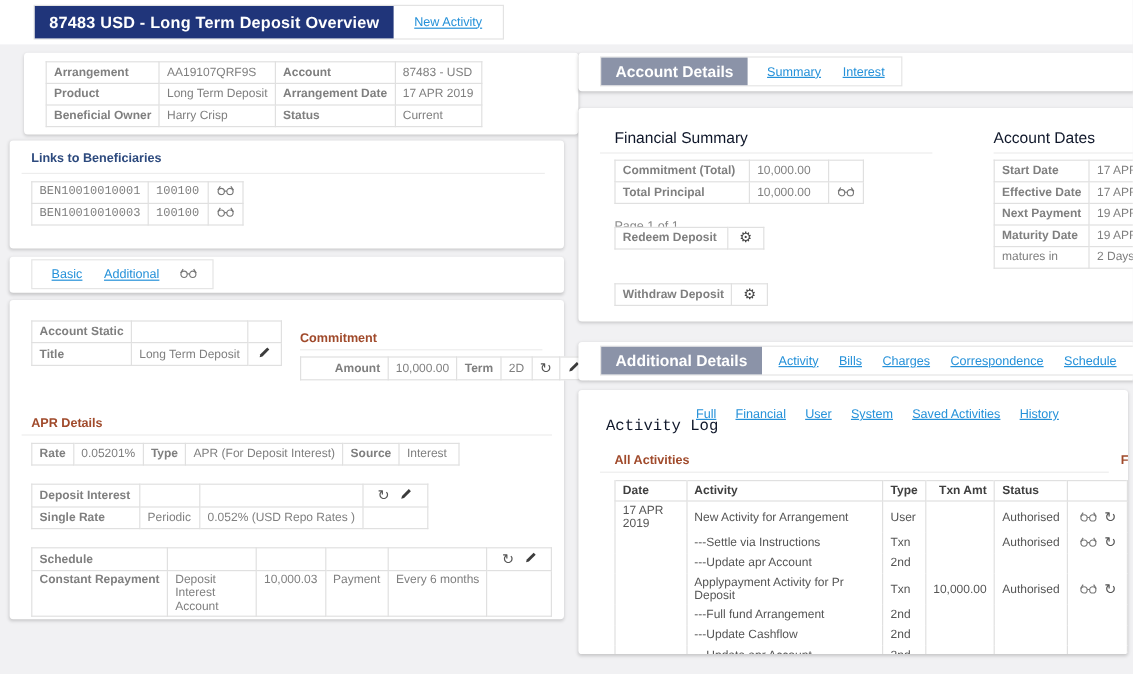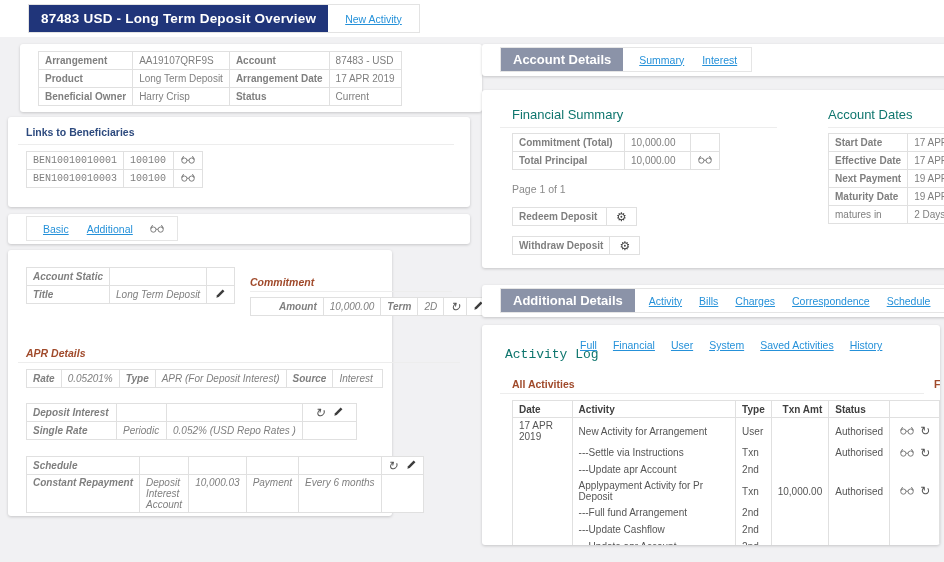--- a/index.html
+++ b/index.html
@@ -21,21 +21,21 @@
   .sectbanner{background:var(--sect);color:#fff;font-weight:bold;font-size:13px;height:100%;
               display:flex;align-items:center;padding:0 12px;white-space:nowrap;}
   .link{color:var(--link);text-decoration:underline;font-size:10.5px;white-space:nowrap;cursor:pointer;}
   .grid{border-collapse:collapse;background:#fff;}
   .grid td{border:1px solid var(--border);padding:2px 6px;font-size:10px;height:18px;
            white-space:nowrap;overflow:hidden;color:var(--val);}
   .lbl{color:var(--lbl);font-weight:bold;}
   .dark{color:#3f3f3f;font-weight:bold;}
   .blue{color:#4f71ae;}
   .red{color:var(--red);font-weight:bold;}
-  .sect-title{font-size:13px;color:#0f766e;position:absolute;white-space:nowrap;}
+  .sect-title{font-size:13px;color:#0f172a;position:absolute;white-space:nowrap;}
   .rule{position:absolute;border-top:1px solid #ededed;height:0;}
   .minihdr{font-size:10.5px;position:absolute;white-space:nowrap;}
   .abs{position:absolute;}
   .iconbtn{display:inline-block;cursor:pointer;line-height:1;}
   .refresh{font-size:12px;color:#555;}
   .gear{font-size:12px;color:#444;}
   .acttbl td{font-size:10px;border:none;border-left:1px solid var(--border);
              border-right:1px solid var(--border);height:17px;padding:2px 6px;}
   .acttbl tr.hdr td{border-bottom:1px solid var(--border);color:#3f3f3f;font-weight:bold;}
   .acttbl{border:1px solid var(--border);border-collapse:collapse;}
@@ -120,21 +120,21 @@
   <svg width="16" height="9" viewBox="0 0 22 12">
     <path d="M2 6 L5 1.5 M20 6 L17 1.5" stroke="#777" stroke-width="1.4" fill="none"></path>
     <circle cx="6" cy="7.5" r="3.6" stroke="#777" stroke-width="1.3" fill="none"></circle>
     <circle cx="16" cy="7.5" r="3.6" stroke="#777" stroke-width="1.3" fill="none"></circle>
     <path d="M9.6 7 h2.8" stroke="#777" stroke-width="1.3"></path>
   </svg>
 </span>
   </div>
 </div>
 
-<div class="card" style="left:8px;top:250px;width:384px;height:266px;font-style:italic;">
+<div class="card" style="left:8px;top:250px;width:462px;height:266px;">
 
   <table class="grid" style="position:absolute;left:18px;top:17px;">
     <tbody>
         <tr>
       <td class="red" style="width:76px;">Account Static</td>
       <td style="width:94px;"></td>
       <td style="width:28px;"></td>
     </tr>
     <tr>
       <td class="lbl">Title</td>
@@ -255,21 +255,21 @@
     <path d="M2 6 L5 1.5 M20 6 L17 1.5" stroke="#777" stroke-width="1.4" fill="none"></path>
     <circle cx="6" cy="7.5" r="3.6" stroke="#777" stroke-width="1.3" fill="none"></circle>
     <circle cx="16" cy="7.5" r="3.6" stroke="#777" stroke-width="1.3" fill="none"></circle>
     <path d="M9.6 7 h2.8" stroke="#777" stroke-width="1.3"></path>
   </svg>
 </td>
     </tr>
   </tbody>
     </table>
   <div class="abs" style="left:30px;top:93px;color:#8a8a8a;font-size:10.5px;">Page 1 of 1</div>
-  <table class="grid" style="position:absolute;left:30px;top:117px;">
+  <table class="grid" style="position:absolute;left:30px;top:99px;">
     <tbody>
         <tr>
       <td class="lbl" style="width:94px;height:18px;">Redeem Deposit</td>
       <td style="width:30px;text-align:center;"><span class="iconbtn gear">⚙</span></td>
     </tr>
   </tbody>
     </table>
   <table class="grid" style="position:absolute;left:30px;top:146px;">
     <tbody>
         <tr>

